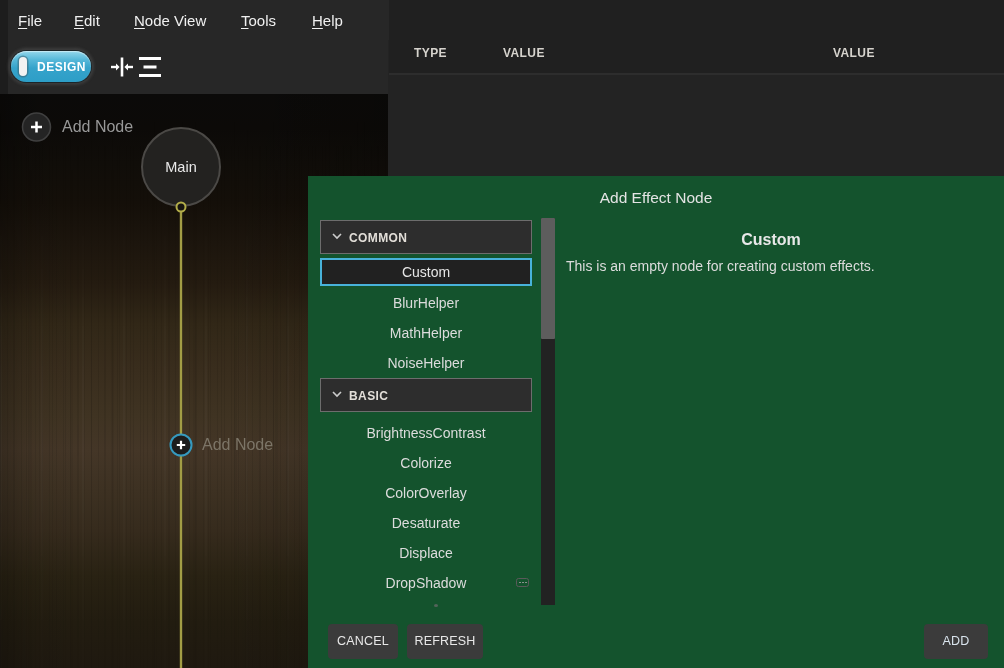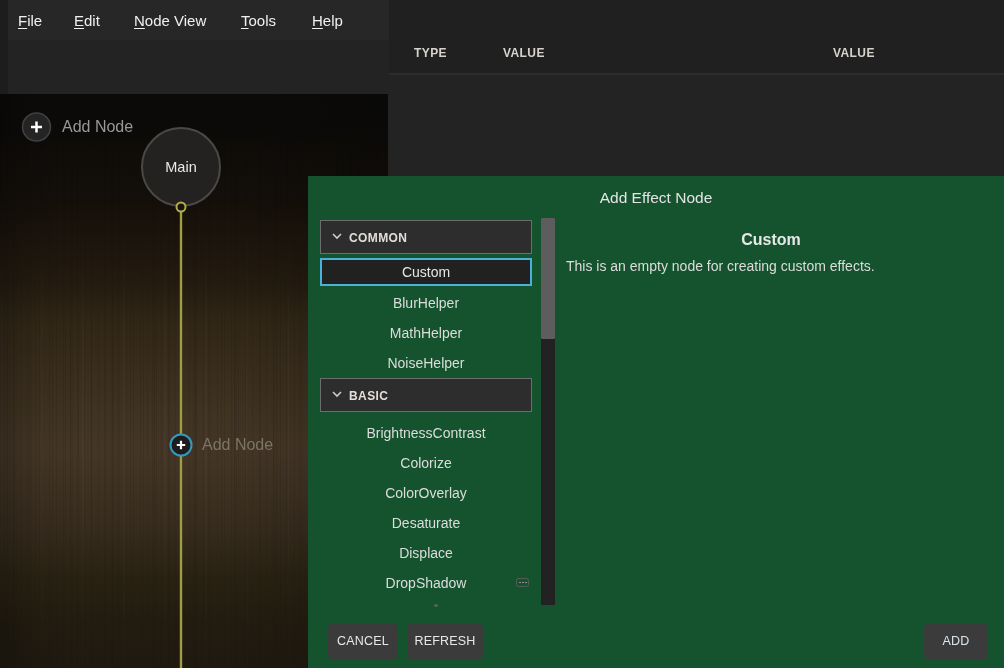--- a/index.html
+++ b/index.html
@@ -121,20 +121,40 @@
 <div id="root">
 
   <div class="abs" id="menubar"></div>
   <div class="abs" id="leftstrip"></div>
   <div class="menuitem" style="left:18px;"><u>F</u>ile</div>
   <div class="menuitem" style="left:74px;"><u>E</u>dit</div>
   <div class="menuitem" style="left:134px;"><u>N</u>ode View</div>
   <div class="menuitem" style="left:241px;"><u>T</u>ools</div>
   <div class="menuitem" style="left:312px;"><u>H</u>elp</div>
 
+  <div class="abs" id="toolbar">
+    <div id="designbtn">
+      <div id="designtoggle"></div>
+      <div id="designtxt">DESIGN</div>
+    </div>
+
+    <svg class="abs" style="left:102.5px;top:15px;" width="22" height="24" viewBox="0 0 22 24">
+      <line x1="11" y1="2.5" x2="11" y2="21.5" stroke="#ffffff" stroke-width="2.6"></line>
+      <line x1="0" y1="12" x2="5.5" y2="12" stroke="#ffffff" stroke-width="2.4"></line>
+      <path d="M 5 8.4 L 8.6 12 L 5 15.6 Z" fill="#ffffff"></path>
+      <line x1="22" y1="12" x2="16.5" y2="12" stroke="#ffffff" stroke-width="2.4"></line>
+      <path d="M 17 8.4 L 13.4 12 L 17 15.6 Z" fill="#ffffff"></path>
+    </svg>
+
+    <svg class="abs" style="left:131px;top:15px;" width="22" height="24" viewBox="0 0 22 24">
+      <line x1="0" y1="3.5" x2="22" y2="3.5" stroke="#ffffff" stroke-width="3"></line>
+      <line x1="4.5" y1="12" x2="17.5" y2="12" stroke="#ffffff" stroke-width="3"></line>
+      <line x1="0" y1="20.5" x2="22" y2="20.5" stroke="#ffffff" stroke-width="3"></line>
+    </svg>
+  </div>
 
   <div class="abs" id="rightpanel">
     <div id="rightheader">
       <div class="colhdr" style="left:25px;">TYPE</div>
       <div class="colhdr" style="left:114px;">VALUE</div>
       <div class="colhdr" style="left:444px;">VALUE</div>
     </div>
   </div>
 
   <div class="abs" id="nodeeditor">

